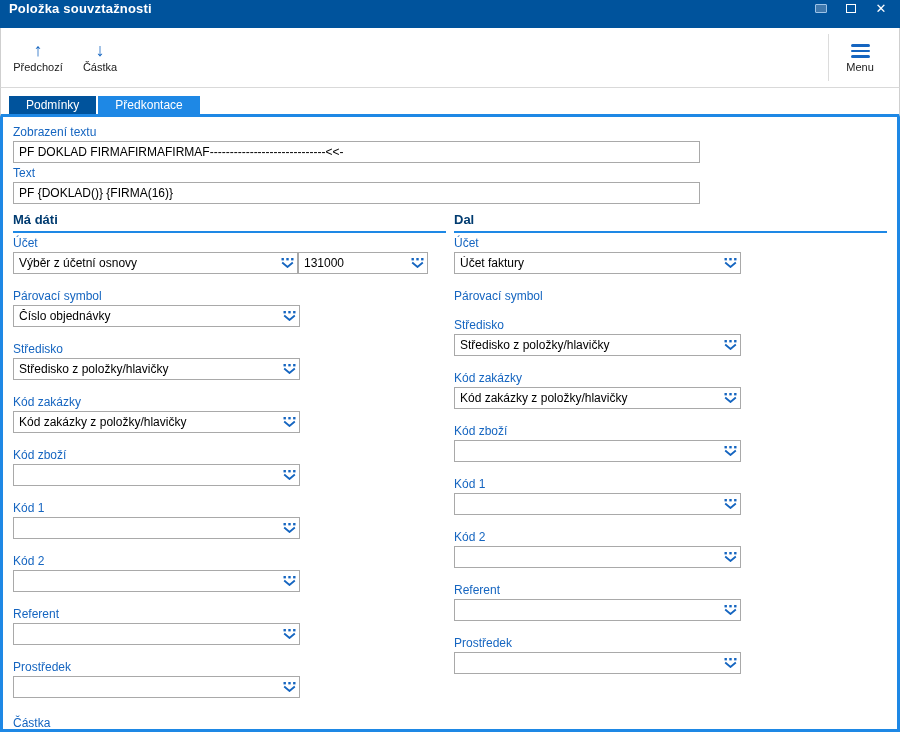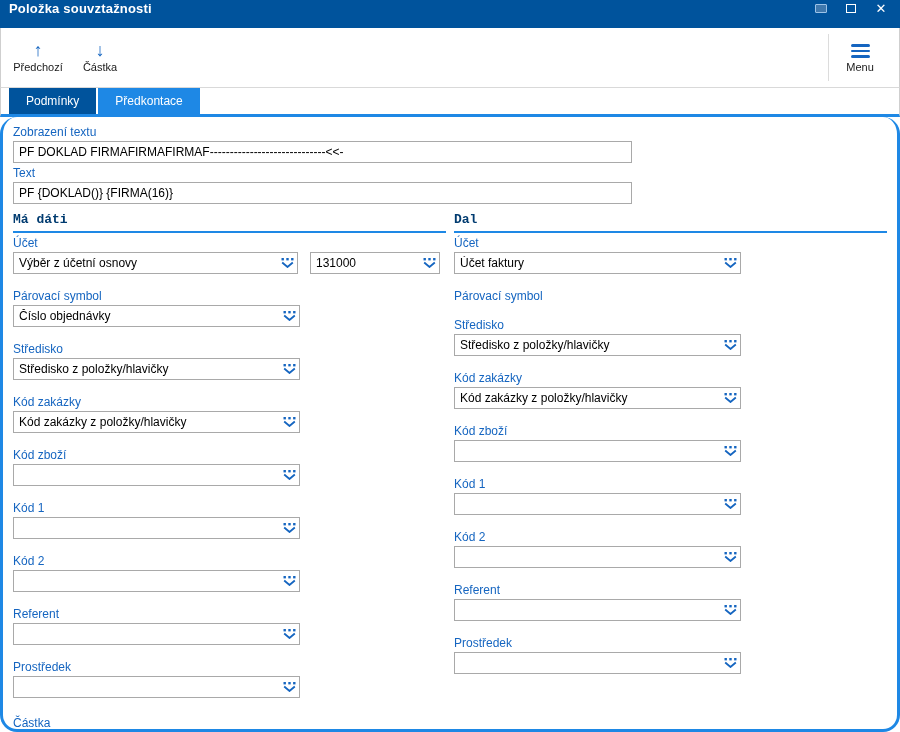--- a/index.html
+++ b/index.html
@@ -18,42 +18,42 @@
   .toolbar { height:60px; background:#fff; border-bottom:1px solid #d9d9d9; border-left:1px solid #cfcfcf; border-right:1px solid #cfcfcf; display:flex; align-items:stretch; padding:2px 8px 2px 6px; flex:0 0 auto; }
   .tool-btn { width:62px; display:flex; flex-direction:column; align-items:center; justify-content:center; gap:3px; font-size:11px; color:#1a1a1a; cursor:pointer; }
   .tool-btn .glyph { color:#1565C0; font-size:18px; line-height:16px; font-weight:bold; }
   .spacer { flex:1; }
   .vsep { width:1px; background:#dcdcdc; margin:4px 0; }
   .burger { display:flex; flex-direction:column; gap:3px; padding-top:2px; }
   .burger div { width:19px; height:2.5px; background:#1565C0; border-radius:2px; }
 
   
   .tabs { height:29px; display:flex; align-items:flex-end; gap:2px; padding-left:8px; background:#fff; border-bottom:3px solid #1E88E5; border-left:1px solid #cfcfcf; border-right:1px solid #cfcfcf; flex:0 0 auto; }
-  .tab { height:26px; display:flex; align-items:center; padding:0 17px; color:#fff; font-size:12px; cursor:pointer;margin-top:12px; }
+  .tab { height:18px; display:flex; align-items:center; padding:0 17px; color:#fff; font-size:12px; cursor:pointer;margin-top:12px; }
   .tab.inactive { background:#00539C; }
   .tab.active { background:#1E88E5; }
 
   
-  .content { flex:1; background:#fff; border-left:3px solid #1E88E5; border-right:3px solid #1E88E5; border-bottom:3px solid #1E88E5; padding:5px 10px 0 10px; overflow:hidden;border-radius:17px; }
+  .content { flex:1; background:#fff; border-left:3px solid #1E88E5; border-right:3px solid #1E88E5; border-bottom:3px solid #1E88E5; padding:5px 10px 0 10px; overflow:hidden; }
   .flabel { color:#1565C0; font-size:12px; margin:3px 0 2px; }
   input.text { height:22px; border:1px solid #a9a9a9; font-size:12px; padding:0 5px; font-family:inherit; color:#000; display:block; background:#fff; }
-  .w-full { width:619px; }
+  .w-full { width:687px; }
   .combo { height:22px; border:1px solid #a9a9a9; display:flex; align-items:center; background:#fff; }
   .combo input { flex:1; min-width:0; border:0; outline:0; font-size:12px; padding:0 5px; font-family:inherit; color:#000; background:transparent; }
   .dd-btn { width:20px; height:100%; display:flex; align-items:center; justify-content:center; cursor:pointer; flex:0 0 auto; }
   .ddi rect { fill:#1565C0; }
   .ddi path { stroke:#1565C0; fill:none; stroke-width:1.8; }
 
   .cols { display:flex; gap:8px; margin-top:8px; }
   .col { width:434px; }
-  .col-header { font-size:13px; font-weight:bold; color:#003B70; border-bottom:2px solid #1E88E5; padding-bottom:4px; margin-bottom:2px;font-family:Liberation Mono, monospace; }
+  .col-header { font-size:13px; font-weight:bold; color:#003B70; border-bottom:2px solid #1E88E5; padding-bottom:4px; margin-bottom:2px; }
   .field { margin-bottom:15px; }
   .combo.w-std { width:287px; }
   .combo.w-acct { width:130px; }
-  .ucet-row { display:flex; gap:12px; }
+  .ucet-row { display:flex; }
   .combo.w-half { width:285px; }
 </style>
 </head>
 <body>
 
 <div class="window">
 
   <div class="titlebar">
     <div class="title">Položka souvztažnosti</div>
     <div class="win-btn">

